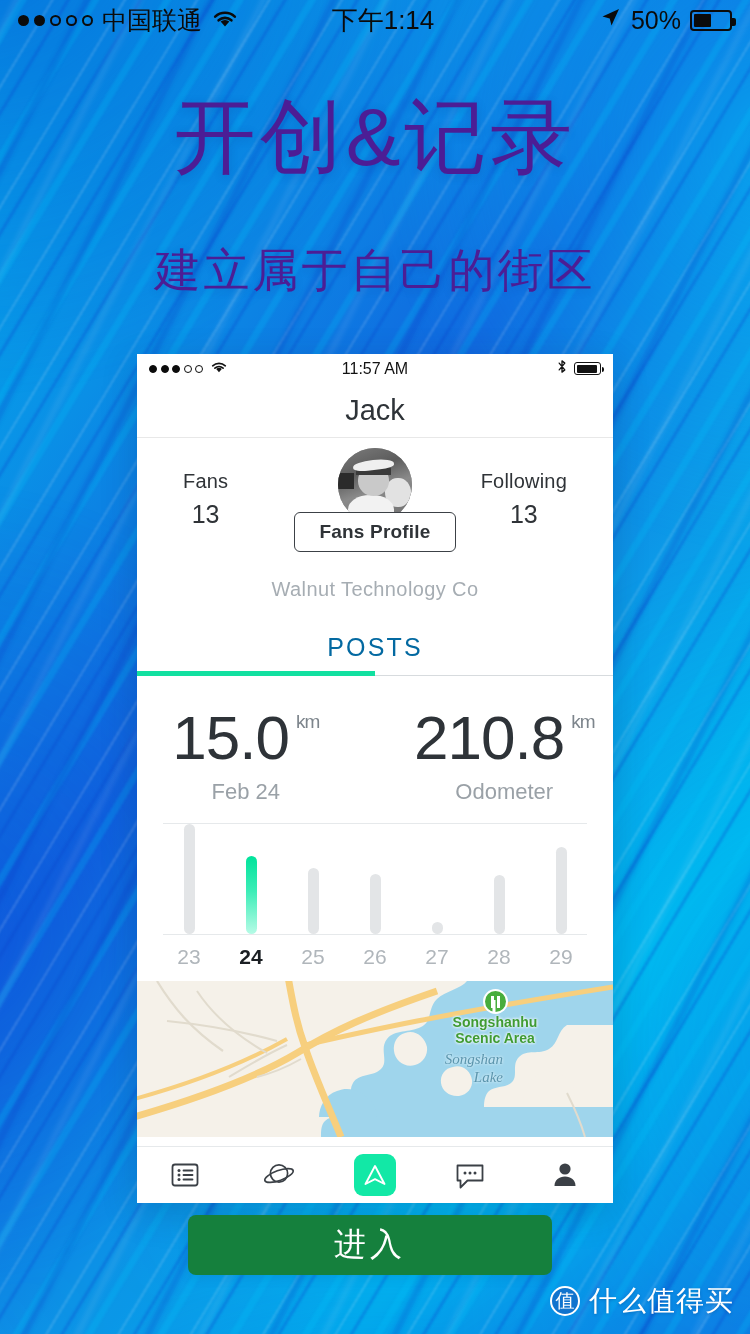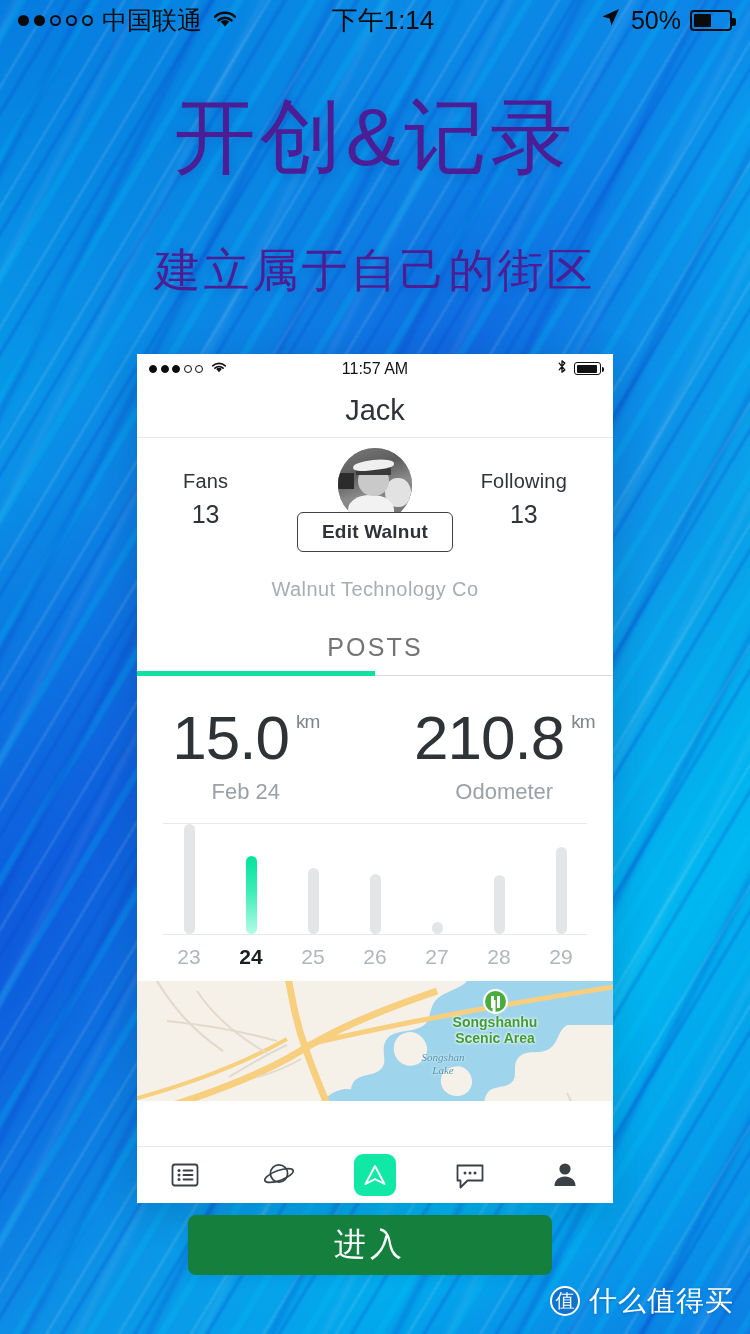--- a/index.html
+++ b/index.html
@@ -127,21 +127,21 @@
   .edit-wrap{ position:absolute; left:0; right:0; top:42px; display:flex; justify-content:center; }
   .edit-btn{
     border:1.4px solid #3c4146; border-radius:6px; padding:8px 24px;
     font-size:19px; font-weight:700; color:#2f3337; background:#fff; cursor:pointer;
     letter-spacing:.2px;
   }
   .company{ text-align:center; color:#a6adb3; font-size:20px; margin-top:12px; letter-spacing:.4px; }
 
   .tabs{ display:flex; margin-top:22px; position:relative; }
   .tab{ flex:1; text-align:center; padding:10px 0 14px; font-size:25px;
-        letter-spacing:2.2px; color:#737373; cursor:pointer; }
+        letter-spacing:2.2px; color:#0369a1; cursor:pointer; }
   .tab.active{ color:#12E0A0; }
   .tabs::after{ content:""; position:absolute; left:0; right:0; bottom:0; height:1.5px; background:#d7dbde; }
   .tab-ind{ position:absolute; left:0; bottom:0; width:50%; height:5px; background:#12E0A0; z-index:2; }
 
   .metrics{ display:flex; padding:26px 0 4px;gap:41px; }
   .metric{ flex:1; text-align:center; }
   .metric .num{ font-size:62px; color:#2e3338; font-weight:300; letter-spacing:-1px;
                 display:inline-flex; align-items:flex-start; }
   .metric .unit{ font-size:19px; color:#7d858c; margin-left:7px; margin-top:9px; font-weight:400; }
   .metric .cap{ font-size:22px; color:#9aa1a7; margin-top:6px; }
@@ -152,26 +152,26 @@
           padding:0 6px; }
   .bar-col{ width:40px; display:flex; justify-content:center; align-items:flex-end; height:100%; }
   .bar{ width:11px; border-radius:6px; background:#e3e5e7; }
   .bar.sel{ background:linear-gradient(180deg,#00E39B 0%,#3CEDB7 45%,#B6FBE6 100%); }
   .chart-rule{ height:1px; background:#e6e9eb; }
   .chart-labels{ display:flex; justify-content:space-between; padding:10px 6px 0; }
   .day{ width:40px; text-align:center; font-size:21px; color:#b0b6bb; }
   .day.sel{ color:#1b1f23; font-weight:700; }
 
   
-  .map{ height:120px; margin-top:12px; position:relative; overflow:hidden; background:#f4f0e8; }
+  .map{ height:156px; margin-top:12px; position:relative; overflow:hidden; background:#f4f0e8; }
   .map .water{ position:absolute; inset:0; }
   .map .lbl-lake{
-    position:absolute; left:246px; top:70px; width:120px; text-align:center;
+    position:absolute; left:246px; top:70px; width:120px; text-align:right;
     font-family:"Liberation Serif", serif; font-style:italic; color:#5b95ad;
-    font-size:11px; line-height:1.18; text-shadow:0 0 3px #fff;
+    font-size:15px; line-height:1.18; text-shadow:0 0 3px #fff;
   }
   .map .poi{ position:absolute; left:298px; top:10px; width:120px; text-align:center; }
   .map .poi .pin{ width:21px; height:21px; border-radius:50%; background:#48ad3c;
                   margin:0 auto 2px; position:relative; box-shadow:0 0 0 2px #fff; }
   .map .poi .pin::before{ content:""; position:absolute; left:6px; top:4.5px; width:3px; height:12px; background:#fff; }
   .map .poi .pin::after{ content:""; position:absolute; right:6px; top:4.5px; width:3px; height:12px; background:#fff;
                          box-shadow:-4.5px 4px 0 0 #fff; }
   .map .poi .txt{ font-size:14px; font-weight:700; color:#3f9b33; line-height:1.15;
                   text-shadow:0 0 3px #fff,0 0 3px #fff; }
 
@@ -294,21 +294,21 @@
     <div class="stats-row">
       <div class="stat fans">
         <div class="lbl">Fans</div>
         <div class="val">13</div>
       </div>
       <div class="stat following">
         <div class="lbl">Following</div>
         <div class="val">13</div>
       </div>
       <div class="edit-wrap">
-        <button class="edit-btn">Edit Walnut</button>
+        <button class="edit-btn">Fans Profile</button>
       </div>
     </div>
 
     <div class="company">Walnut Technology Co</div>
   </div>
 
   <div class="tabs">
     <div class="tab">POSTS</div>
     <div class="tab-ind"></div>
   </div>

